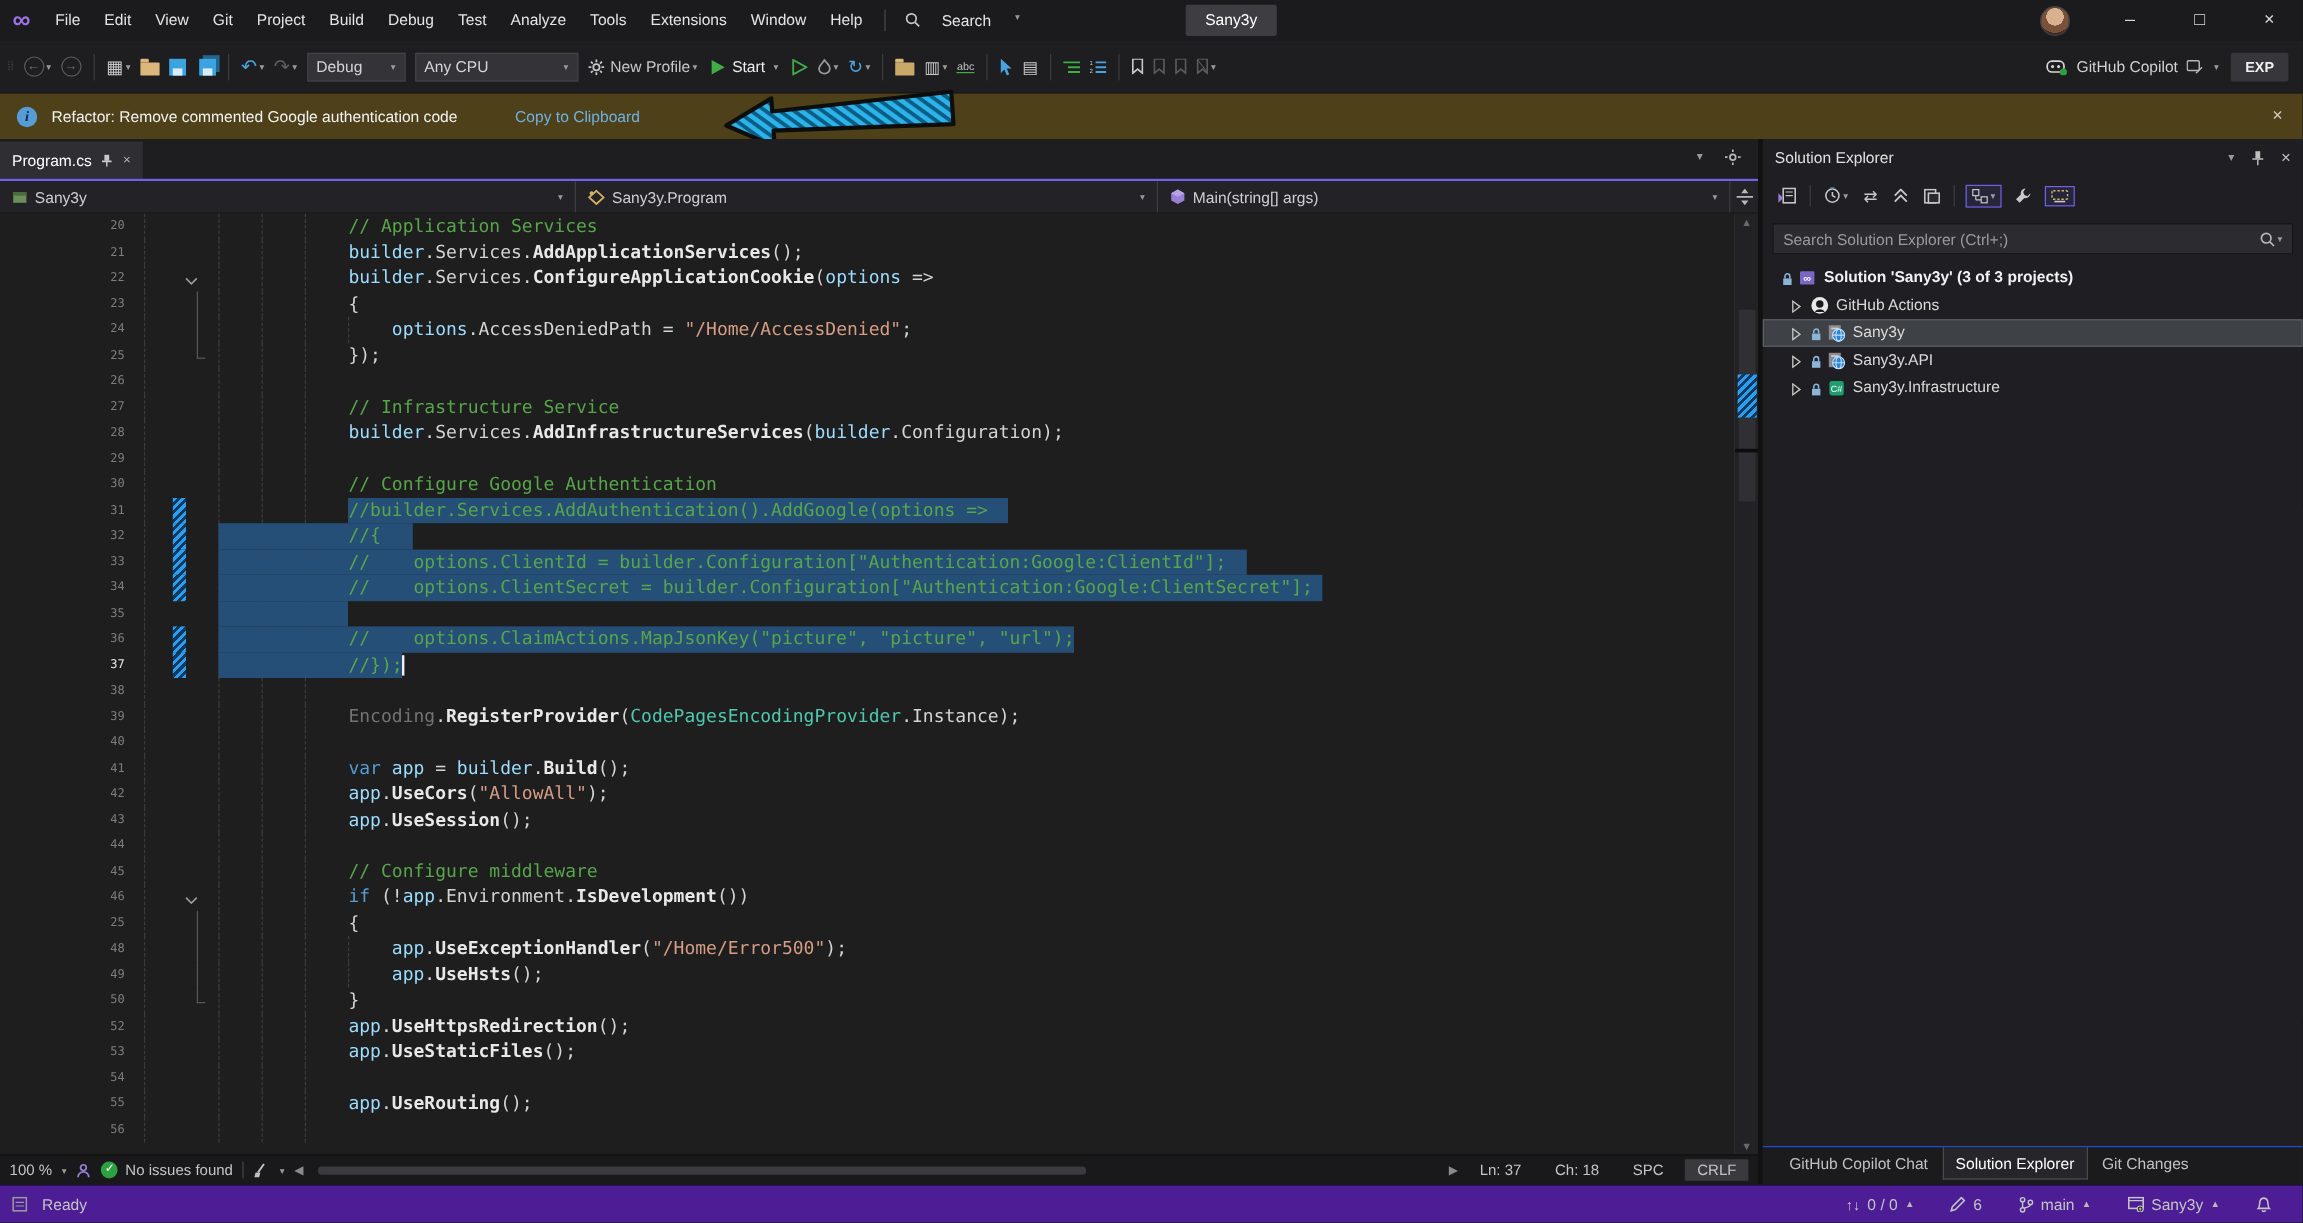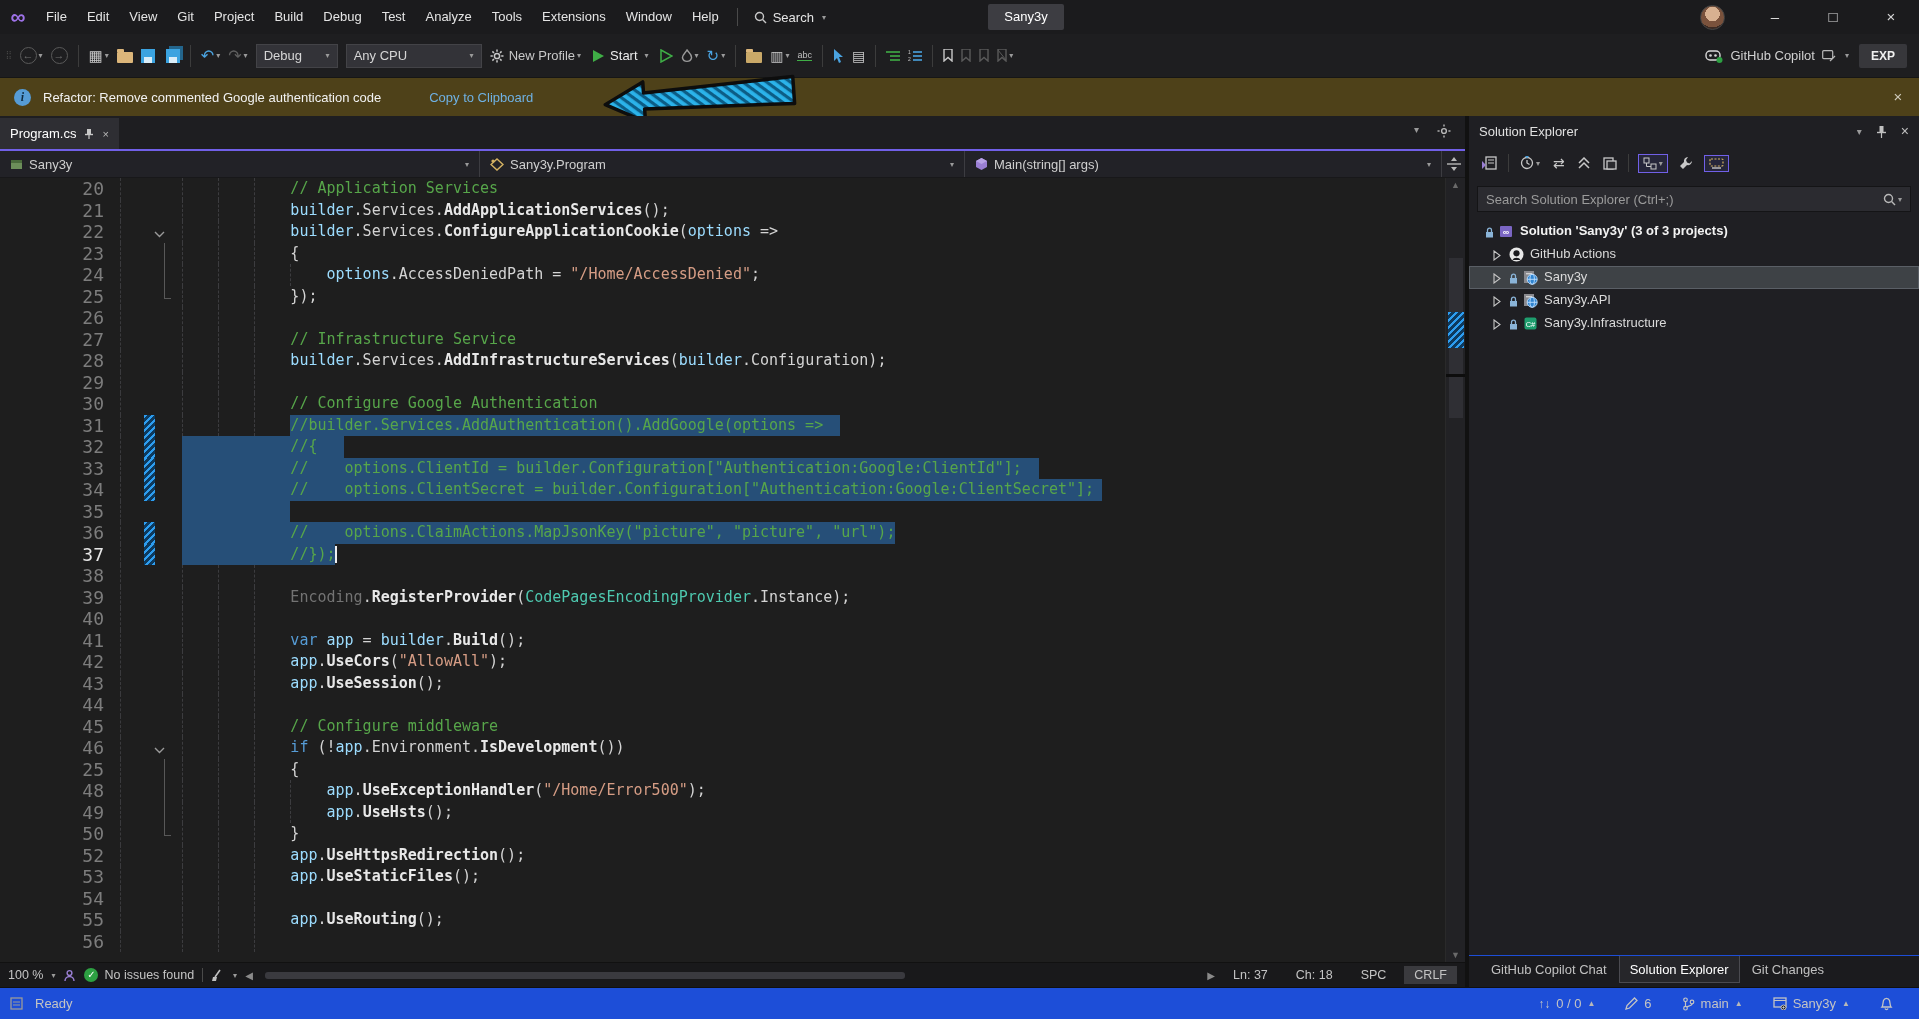--- a/index.html
+++ b/index.html
@@ -7,21 +7,21 @@
   #app {
     position:relative; width:1919px; height:1019px; overflow:hidden;
     background:#1e1e1e; font-family:"Liberation Sans", sans-serif;
     color:#d0d0d0; font-size:13px; -webkit-font-smoothing:antialiased;
   }
   
   #titlebar { position:absolute; left:0; top:0; width:1919px; height:34px; background:#1b1b1d; display:flex; align-items:center; }
   #vslogo { width:36px; text-align:center; font-size:21px; font-weight:bold; color:#9e72e8; }
   .menu-item { padding:0 10px; height:34px; line-height:34px; color:#e4e4e4; cursor:default; }
   #menu-sep { width:1px; height:18px; background:#4a4a4a; margin:0 8px; }
-  #search-ctl { display:flex; align-items:center; gap:6px; color:#e4e4e4; padding:0 8px; }
+  #search-ctl { display:flex; align-items:flex-start; gap:18px; color:#e4e4e4; padding:0 8px; }
   #title-box { position:absolute; left:988px; top:4px; width:76px; height:26px; background:#3d3d42; color:#fff; text-align:center; line-height:26px; border-radius:2px; }
   #avatar { position:absolute; left:1700px; top:5px; width:25px; height:25px; border-radius:50%;
     background:radial-gradient(circle at 50% 35%, #d8b191 0 38%, #7a523c 39% 70%, #3c2a22 71%); border:1px solid #444; }
   .winbtn { position:absolute; top:0; width:46px; height:34px; text-align:center; line-height:34px; color:#d8d8d8; font-size:15px; }
   
   #toolbar { position:absolute; left:0; top:34px; width:1919px; height:44px; background:#1e1e20; display:flex; align-items:center; padding-left:6px; border-bottom:1px solid #161616; }
   .tb-sep { width:1px; height:22px; background:#3c3c3c; margin:0 6px; }
   .tb-btn { display:flex; align-items:center; height:26px; padding:0 3px; margin:0 1px; color:#c8c8c8; }
   .dd { font-size:8px; color:#9a9a9a; margin-left:2px; }
   .circ { display:inline-block; width:17px; height:17px; border:1px solid #5a5a5a; border-radius:50%; color:#707070; text-align:center; line-height:15px; font-size:11px; }
@@ -53,21 +53,21 @@
   #purple-line { position:absolute; left:0; top:33px; width:100%; height:2px; background:#7160e8; }
   #breadcrumb { position:absolute; left:0; top:35px; width:100%; height:27px; background:#222227; display:flex; border-bottom:1px solid #18181a; }
   .crumb { display:flex; align-items:center; height:100%; border-right:1px solid #3c3c41; color:#cfcfcf; padding:0 10px; position:relative; }
   .crumb .dd { position:absolute; right:10px; }
   #crumb-project { width:480px; }
   #crumb-type { width:485px; }
   #crumb-member { width:477px; }
   #split-btn { flex:1; display:flex; align-items:center; justify-content:center; color:#b8b8b8; }
   #editor-body { position:absolute; left:0; top:62px; width:100%; height:784px; overflow:hidden; background:#1e1e1e; }
   .crow { display:flex; height:21.5px; position:relative; }
-  .ln { width:104px; text-align:right; color:#7d7d7d; font-family:"DejaVu Sans Mono",monospace; font-size:18px; line-height:21.5px; }
+  .ln { width:104px; text-align:right; color:#7d7d7d; font-family:"DejaVu Sans Mono",monospace; font-size:10px; line-height:21.5px; }
   .ln.active { color:#e6e6e6; }
   .mid { width:78px; position:relative; }
   .mdash { position:absolute; left:16px; top:0; bottom:0; border-left:1px dashed #3a3a3d; }
   .hatch { position:absolute; left:40px; top:0; bottom:0; width:11px;
     background:repeating-linear-gradient(135deg,#2d9df0 0 2.5px,#0d3a5e 2.5px 5px); }
   .foldchev { position:absolute; left:50px; top:5px; }
   .foldv { position:absolute; left:60px; top:0; bottom:0; border-left:1px solid #585858; }
   .foldend { position:absolute; left:60px; top:0; height:62%; width:7px; border-left:1px solid #585858; border-bottom:1px solid #585858; }
   .codec { flex:1; position:relative; font-family:"DejaVu Sans Mono",monospace; font-size:15px; line-height:21.5px; white-space:pre; }
   .g { position:absolute; top:0; bottom:0; border-left:1px dashed #3c3c3f; }
@@ -109,21 +109,21 @@
   .trow.selected { background:#3e4246; outline:1px solid #5a5f66; outline-offset:-1px; }
   .trow.bold { font-weight:bold; color:#f2f2f2; }
   .tarrow { position:absolute; left:24px; top:6px; }
   .tlock { position:absolute; top:6px; }
   .ticon { position:absolute; top:4px; }
   .tlabel { position:absolute; top:3px; }
   #panel-tabs { position:absolute; left:0; bottom:0; width:100%; height:32px; border-top:1px solid #1d4ed8; display:flex; align-items:flex-start; padding-left:12px; gap:2px; background:#1b1b1e; }
   .ptab { padding:6px 10px 5px; color:#c0c0c0; }
   .ptab.active { color:#fff; border:1px solid #4a4a50; border-top:0; background:#26262a; }
   
-  #statusbar { position:absolute; left:0; top:987px; width:1919px; height:32px; background:#1d4ed8; display:flex; align-items:center; color:#c4c4c4; padding:0 10px; border-top:1px solid #101010; }
+  #statusbar { position:absolute; left:0; top:987px; width:1919px; height:32px; background:#4c1d95; display:flex; align-items:center; color:#c4c4c4; padding:0 10px; border-top:1px solid #101010; }
   #sb-right { margin-left:auto; display:flex; align-items:center; gap:30px; padding-right:16px; }
   .sb-item { display:flex; align-items:center; gap:6px; }
   .sb-caret { font-size:8px; color:#b8b8b8; }
 </style>
 </head>
 <body>
 <div id="app">
 
 <div id="titlebar">
   <div id="vslogo">∞</div>

